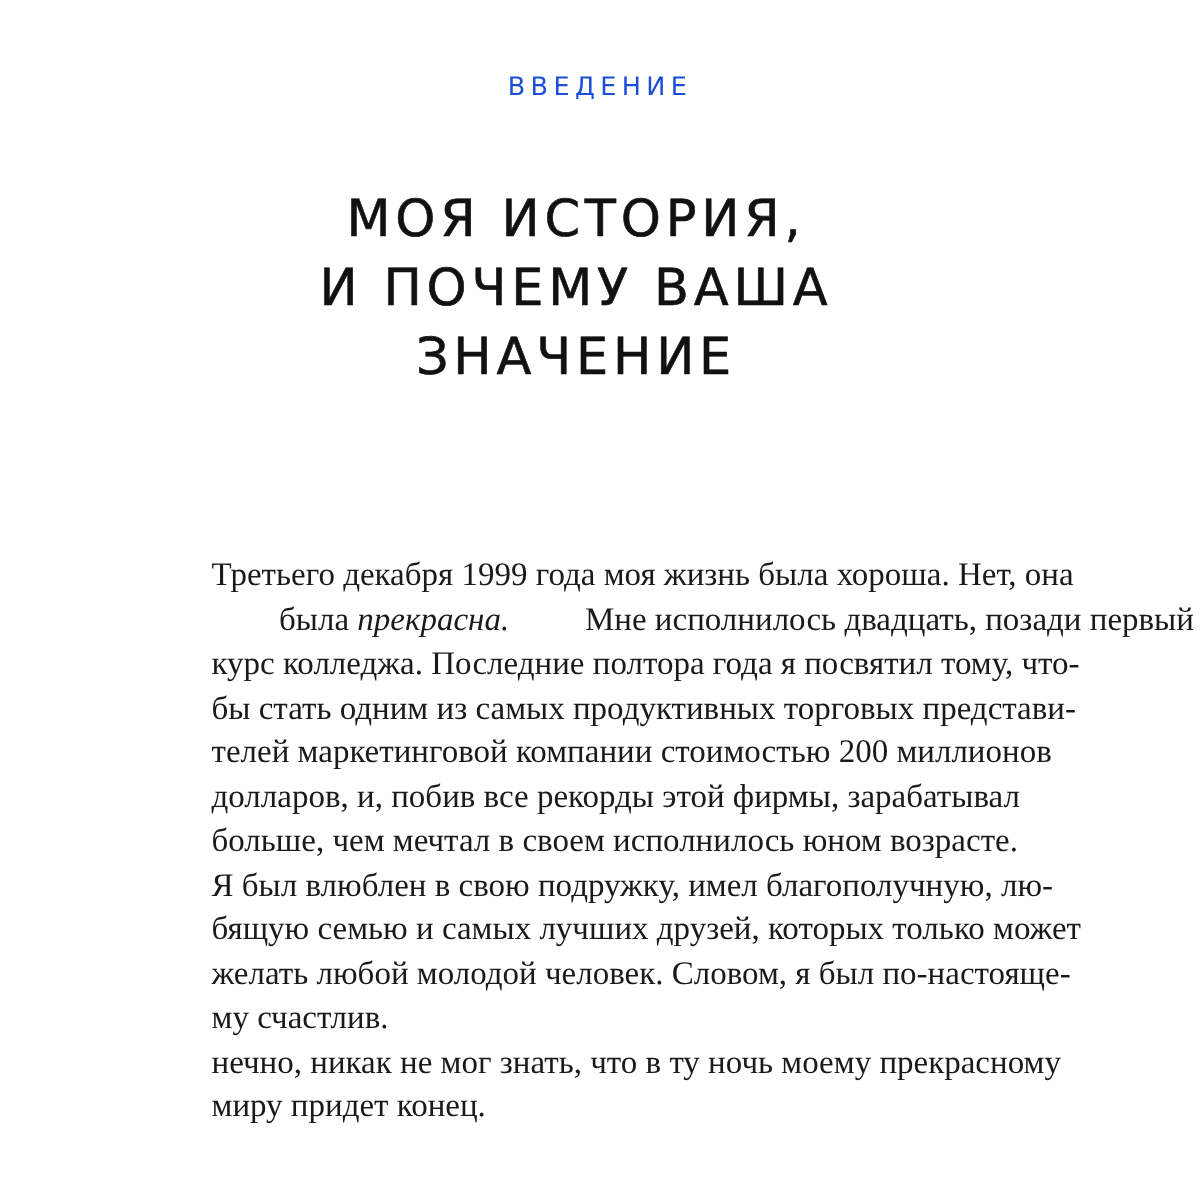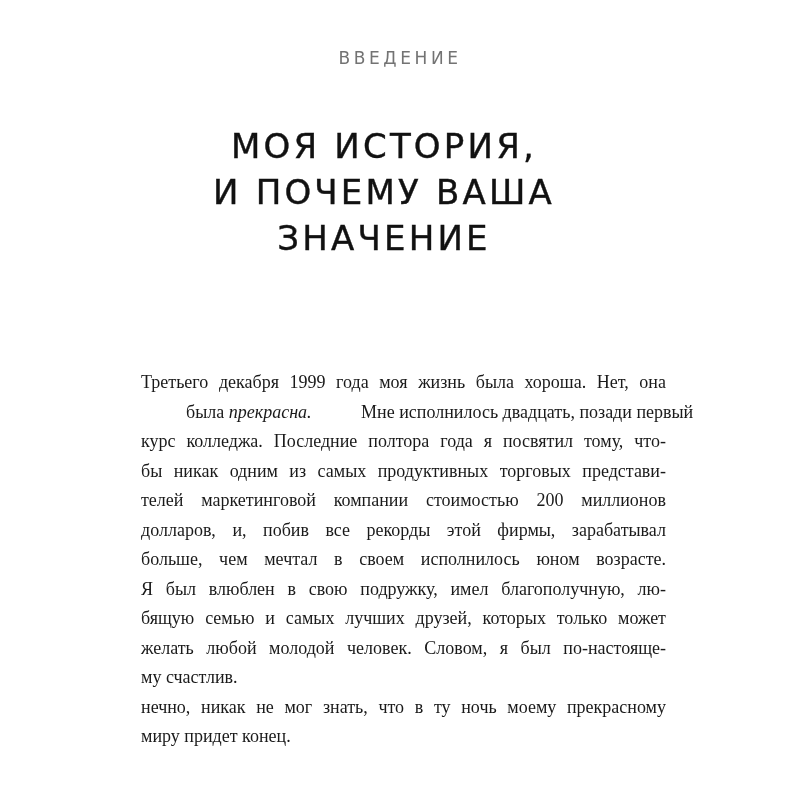--- a/index.html
+++ b/index.html
@@ -21,21 +21,21 @@
       background: #ffffff;
     }
     .kicker {
       position: absolute;
       top: 48px;
       left: 0; width: 800px;
       text-align: center;
       font-family: "DejaVu Sans", sans-serif;
       font-size: 17px;
       letter-spacing: 3.6px;
-      color: #737373;
+      color: #1d4ed8;
       font-weight: normal;
     }
     .title {
       position: absolute;
       top: 100px;
       left: 0; width: 768px;
       text-align: center;
       font-family: "DejaVu Sans", sans-serif;
       font-size: 34px;
       line-height: 46px;
@@ -44,21 +44,21 @@
       font-weight: normal;
       -webkit-text-stroke: 0.4px #111111;
     }
     .title .tline { display: block; }
     .body {
       position: absolute;
       top: 368px;
       left: 141px;
       width: 525px;
       font-family: "Liberation Serif", serif;
-      font-size: 18px;
+      font-size: 22px;
       line-height: 29.5px;
       color: #1a1a1a;
     }
     .line {
       display: block;
       text-align: justify;
       text-align-last: justify;
       white-space: nowrap;
       height: 29.5px;
     }
@@ -82,21 +82,21 @@
     <span class="tline">МОЯ ИСТОРИЯ,</span>
     <span class="tline">И ПОЧЕМУ ВАША</span>
     <span class="tline">ЗНАЧЕНИЕ</span>
   </h1>
 
   <div class="body">
     <div>
       <div class="line">Третьего декабря 1999 года моя жизнь была хороша. Нет, она</div>
       <div class="line"><span>была </span><em>прекрасна.</em><span> Мне исполнилось двадцать, позади первый</span></div>
       <div class="line">курс колледжа. Последние полтора года я посвятил тому, что-</div>
-      <div class="line">бы никак одним из самых продуктивных торговых представи-</div>
+      <div class="line">бы стать одним из самых продуктивных торговых представи-</div>
       <div class="line">телей маркетинговой компании стоимостью 200 миллионов</div>
       <div class="line">долларов, и, побив все рекорды этой фирмы, зарабатывал</div>
       <div class="line">больше, чем мечтал в своем исполнилось юном возрасте.</div>
       <div class="line">Я был влюблен в свою подружку, имел благополучную, лю-</div>
       <div class="line">бящую семью и самых лучших друзей, которых только может</div>
       <div class="line">желать любой молодой человек. Словом, я был по-настояще-</div>
       <div class="line last">му счастлив.</div>
     </div>
     <div>
       <div class="line">нечно, никак не мог знать, что в ту ночь моему прекрасному</div>

